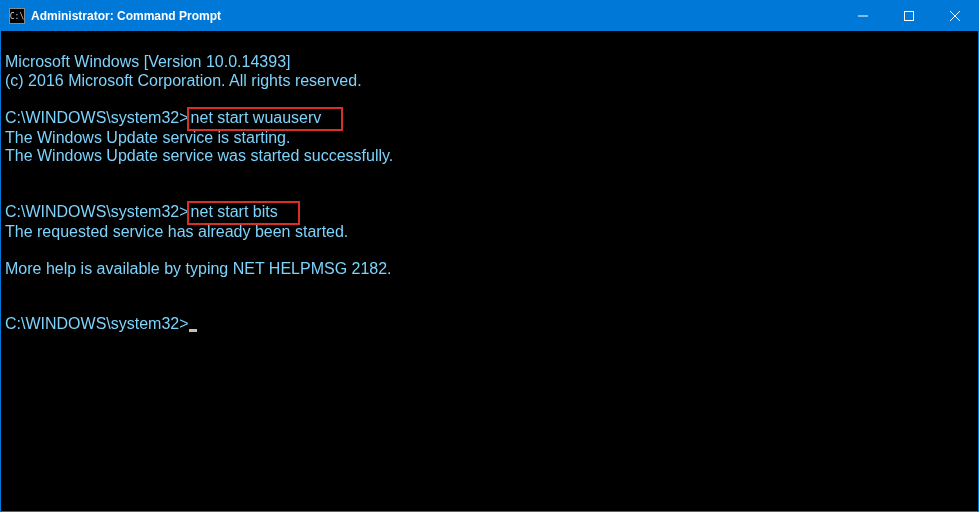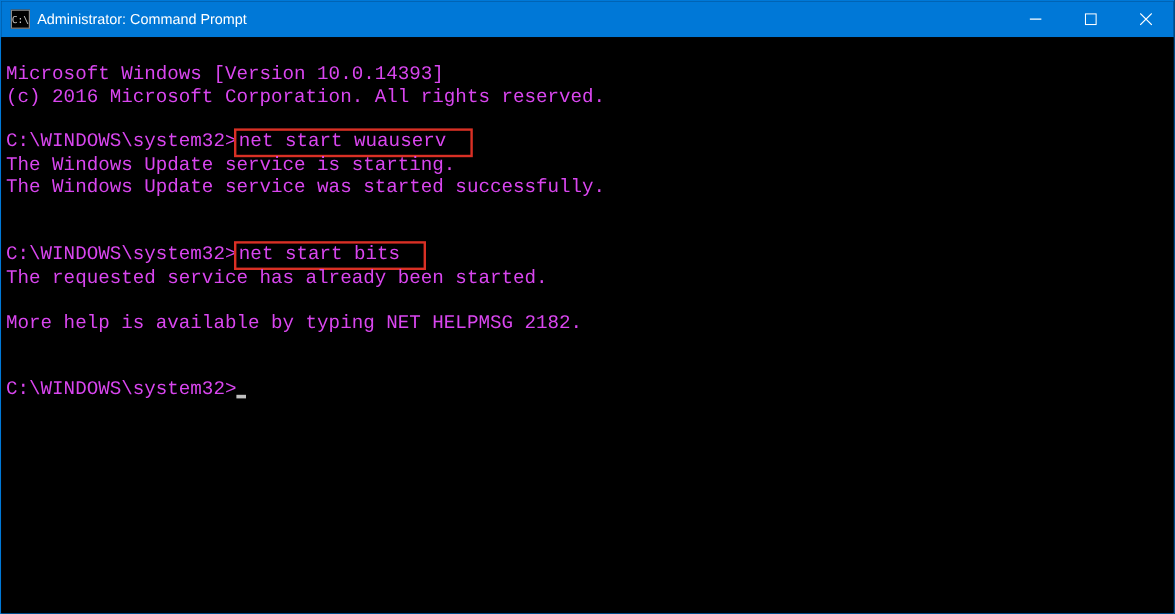--- a/index.html
+++ b/index.html
@@ -36,21 +36,21 @@
       font-size: 8px;
       font-family: monospace;
       color: #ccc;
       display: flex;
       align-items: center;
       justify-content: center;
     }
     .titlebar-title {
       flex: 1;
       font-size: 12px;
-      font-weight: 400;
+      font-weight: 700;
     }
     .titlebar-buttons {
       display: flex;
       height: 100%;
     }
     .titlebar-btn {
       width: 46px;
       height: 30px;
       display: flex;
       align-items: center;
@@ -60,22 +60,22 @@
     }
     .titlebar-btn svg {
       width: 10px;
       height: 10px;
       stroke: #fff;
       stroke-width: 1;
       fill: none;
     }
     .terminal {
       background: #000;
-      color: #d946ef;
-      font-family: Liberation Mono, monospace;
+      color: #7dd3fc;
+      font-family: Liberation Sans, sans-serif;
       font-size: 16px;
       line-height: 1.15;
       padding: 4px 4px;
       height: calc(100% - 30px);
       white-space: pre;
       position: relative;
     }
     .hl-box {
       outline: 2.5px solid #d93025;
       padding: 0 20px 2px 2px;

